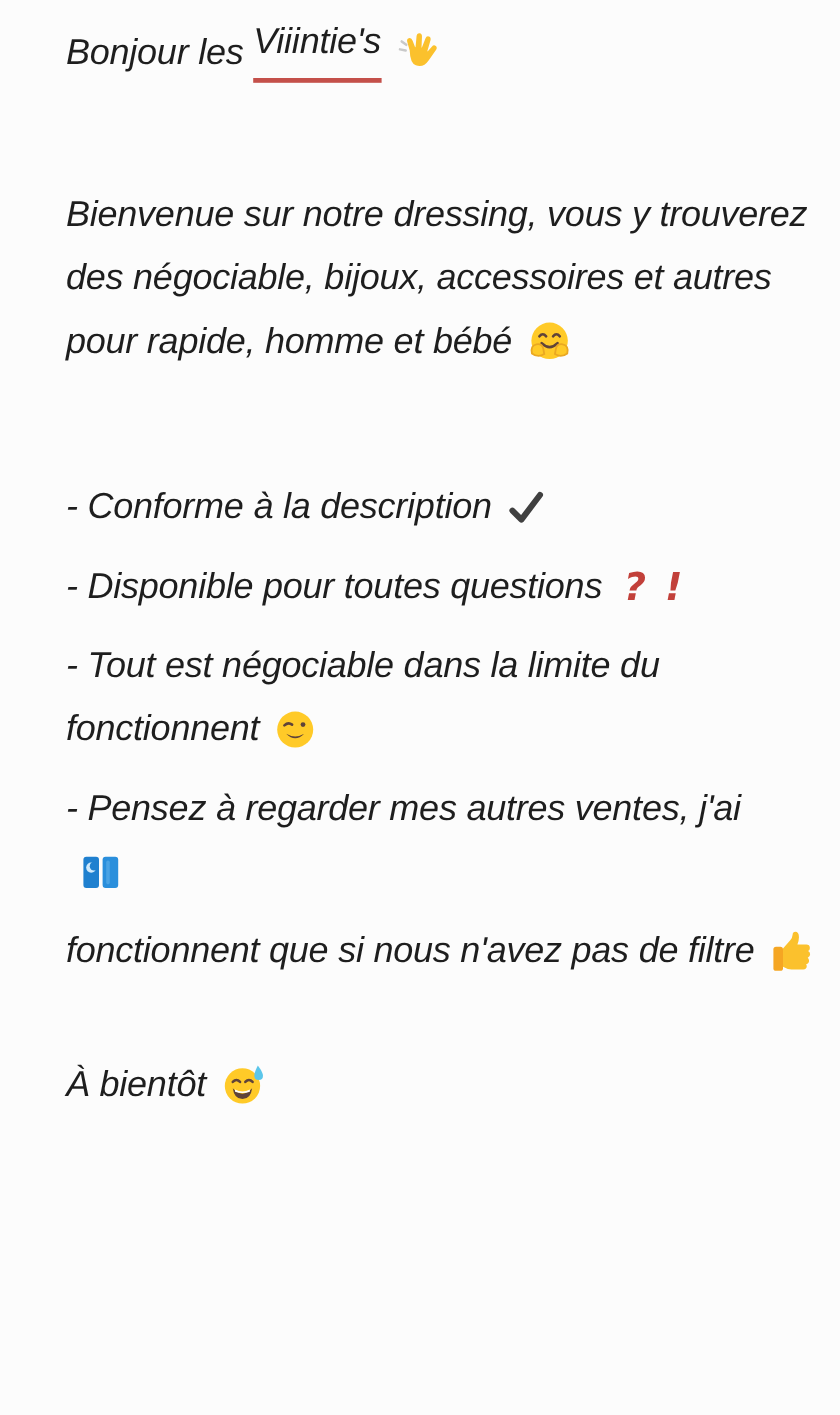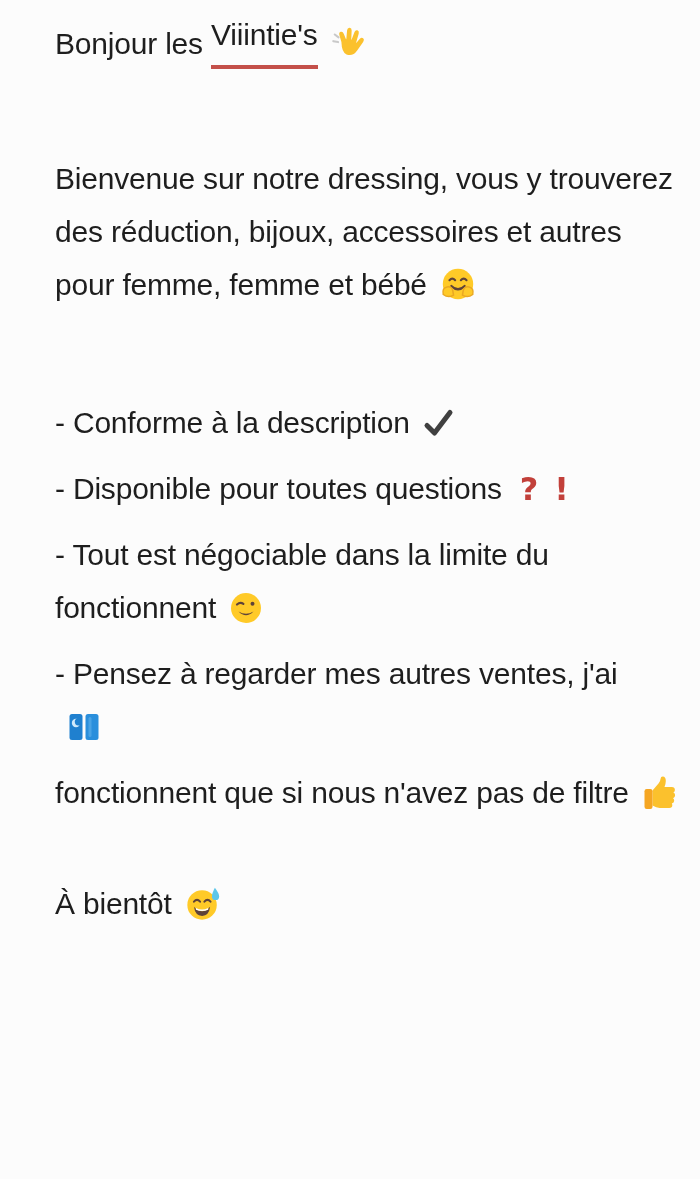--- a/index.html
+++ b/index.html
@@ -12,20 +12,21 @@
     background: #fcfcfc;
     font-family: "Liberation Sans", sans-serif;
     color: #1e1e1e;
     overflow: hidden;
   }
   .page {
     box-sizing: border-box;
     width: 572px;
     height: 1179px;
     padding: 17px 30px 0 55px;
+    font-style: italic;
   }
   .line {
     display: flex;
     align-items: center;
     height: 53px;
     font-size: 30px;
     white-space: pre;
     letter-spacing: -0.2px;
   }
   .para { margin: 0 0 13px 0; }
@@ -68,24 +69,24 @@
         <path fill="#fbc12d" d="M12 18 L10 11 Q9 8 11.2 7.2 Q13.4 6.4 14.6 9.4 L16.6 14.6 Q17 15.6 17.2 14.4 L18 5.6 Q18.3 2.8 20.6 2.9 Q22.9 3 22.8 5.8 L22.4 15 Q22.4 16.2 22.9 15 L25.8 7.4 Q26.8 4.8 28.9 5.6 Q31 6.4 30.2 9.2 L27.6 18.2 Q27.3 19.3 28.1 18.4 L31.4 14.6 Q33.2 12.6 34.9 14 Q36.6 15.4 34.9 17.8 L28.6 26.8 Q24 33.4 17.4 31 Q12.4 29.2 12 18 Z"></path>
       </svg>
     </span>
   </div>
 
   <section class="para welcome">
     <div class="line">
       <span>Bienvenue sur notre dressing, vous y trouverez</span>
     </div>
     <div class="line">
-      <span>des réduction, bijoux, accessoires et autres</span>
+      <span>des négociable, bijoux, accessoires et autres</span>
     </div>
     <div class="line">
-      <span>pour femme, femme et bébé</span>
+      <span>pour rapide, homme et bébé</span>
       <span class="emoji">
         <svg width="38" height="38" viewBox="0 0 40 40">
           <circle cx="20" cy="19" r="16" fill="#ffca28"></circle>
           <path d="M11 15 q3 -3.4 6 0" stroke="#5f4339" stroke-width="2.2" fill="none" stroke-linecap="round"></path>
           <path d="M23 15 q3 -3.4 6 0" stroke="#5f4339" stroke-width="2.2" fill="none" stroke-linecap="round"></path>
           <path d="M13 21 q7 7 14 0" stroke="#5f4339" stroke-width="2.4" fill="none" stroke-linecap="round"></path>
           <path fill="#ffca28" stroke="#eaa822" stroke-width="1.6" d="M4.5 30 q-1.5 -7 4 -8 q5 -0.8 6 4 l0.8 4.6 q-5.5 3.4 -10.8 -0.6 z"></path>
           <path fill="#ffca28" stroke="#eaa822" stroke-width="1.6" d="M35.5 30 q1.5 -7 -4 -8 q-5 -0.8 -6 4 l-0.8 4.6 q5.5 3.4 10.8 -0.6 z"></path>
         </svg>
       </span>

